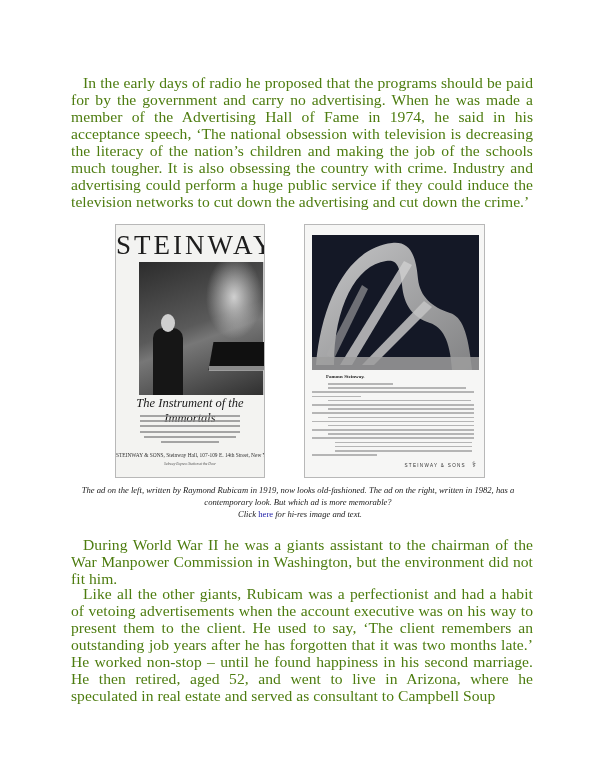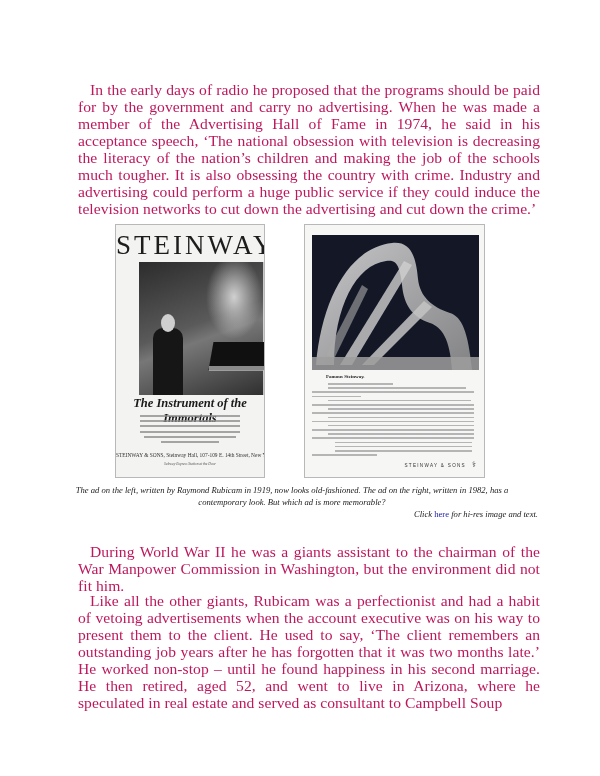--- a/index.html
+++ b/index.html
@@ -1,22 +1,22 @@
 <!DOCTYPE html>
 <html><head>
 <meta charset="utf-8">
 <style>
   html, body { margin: 0; padding: 0; background: #ffffff; }
   body { width: 600px; height: 776px; position: relative; overflow: hidden; }
   .page { position: absolute; left: 0; top: 0; width: 600px; height: 776px; background: #fff; }
   .para {
     position: absolute; left: 70px; width: 462px;
     font-family: "Liberation Serif", "DejaVu Serif", serif;
-    font-size: 15.6px; line-height: 17px; color: #be185d;
-    text-align: justify; text-indent: 12px; margin: 8px;
+    font-size: 15.6px; line-height: 17px; color: #4d7c0f;
+    text-align: justify; text-indent: 12px; margin: 1px;
     letter-spacing: 0.05px;
   }
   #p1 { top: 73px; }
   #p2 { top: 535px; }
   #p3 { top: 584px; }
 
   .ad { position: absolute; top: 224px; height: 254px; border: 1px solid #b8b8b8; background: #f3f3f1; overflow: hidden; box-sizing: border-box; }
   #ad-left { left: 115px; width: 150px; }
   #ad-right { left: 304px; width: 181px; background: #f6f6f5; }
 
@@ -31,21 +31,21 @@
       linear-gradient(160deg, #2c2c2c 0%, #5a5a5a 45%, #777 55%, #2a2a2a 100%);
   }
   .ad-photo-left .figure-head { position: absolute; left: 22px; top: 52px; width: 14px; height: 18px; border-radius: 50%; background: #cfcfcf; }
   .ad-photo-left .figure-body { position: absolute; left: 14px; top: 66px; width: 30px; height: 67px; border-radius: 10px 10px 0 0; background: #161616; }
   .ad-photo-left .piano { position: absolute; left: 72px; top: 80px; width: 64px; height: 28px; background: #101010; transform: skewX(-10deg); }
   .ad-photo-left .piano-keys { position: absolute; left: 70px; top: 104px; width: 60px; height: 5px; background: #bdbdbd; opacity: 0.7; }
   .ad-photo-left .light { position: absolute; left: 124px; top: 0; width: 10px; height: 133px; background: #e9e9e9; opacity: 0.8; }
 
   .ad-tagline {
     position: absolute; left: 0; right: 0; top: 171px; text-align: center;
-    font-family: "Liberation Serif", "DejaVu Serif", serif; font-style: italic; font-size: 12.5px; color: #1a1a1a; font-weight: bold;
+    font-family: "Liberation Serif", "DejaVu Serif", serif; font-style: italic; font-size: 12.5px; color: #1a1a1a;
   }
   .ad-body-lines { position: absolute; left: 22px; right: 22px; top: 190px; }
   .ad-body-lines span {
     display: block; height: 2px; margin: 0 auto 3.2px; background: #8a8a8a; opacity: 0.75;
   }
   .ad-footer {
     position: absolute; left: 0; right: 0; top: 227px; text-align: center;
     font-family: "Liberation Serif", "DejaVu Serif", serif; font-size: 5.4px; color: #333;
     white-space: nowrap;
   }
@@ -63,25 +63,25 @@
   }
   .ad-right-lines { position: absolute; left: 7px; right: 10px; top: 158px; }
   .ad-right-lines span { display: block; height: 1.6px; margin-bottom: 2.6px; background: #9a9a9a; opacity: 0.7; }
   .ad-right-brand {
     position: absolute; right: 18px; top: 238px;
     font-family: "Liberation Sans", "DejaVu Sans", sans-serif; font-size: 4.6px; letter-spacing: 1.3px; color: #333;
   }
   .ad-right-logo { position: absolute; right: 8px; top: 236px; font-size: 8px; color: #333; font-family: "DejaVu Sans", sans-serif; line-height: 8px; }
 
   .caption {
-    position: absolute; left: 54px; width: 476px; top: 484px; text-align: center;
+    position: absolute; left: 60px; width: 476px; top: 484px; text-align: center;
     font-family: "Liberation Serif", "DejaVu Serif", serif; font-style: italic; font-size: 8.6px; line-height: 12px; color: #1a1a1a;
   }
   .click-line {
-    position: absolute; left: 62px; width: 476px; top: 509px; text-align: right;
+    position: absolute; left: 62px; width: 476px; top: 509px; text-align: center;
     font-family: "Liberation Serif", "DejaVu Serif", serif; font-style: italic; font-size: 8.6px; color: #1a1a1a;
   }
   .click-line a { color: #1a1aa6; text-decoration: none; font-style: normal; }
 </style>
 </head>
 <body>
 
 <div class="page">
 
   <p class="para" id="p1">In the early days of radio he proposed that the programs should be paid for by the government and carry no advertising. When he was made a member of the Advertising Hall of Fame in 1974, he said in his acceptance speech, ‘The national obsession with television is decreasing the literacy of the nation’s children and making the job of the schools much tougher. It is also obsessing the country with crime. Industry and advertising could perform a huge public service if they could induce the television networks to cut down the advertising and cut down the crime.’</p>

